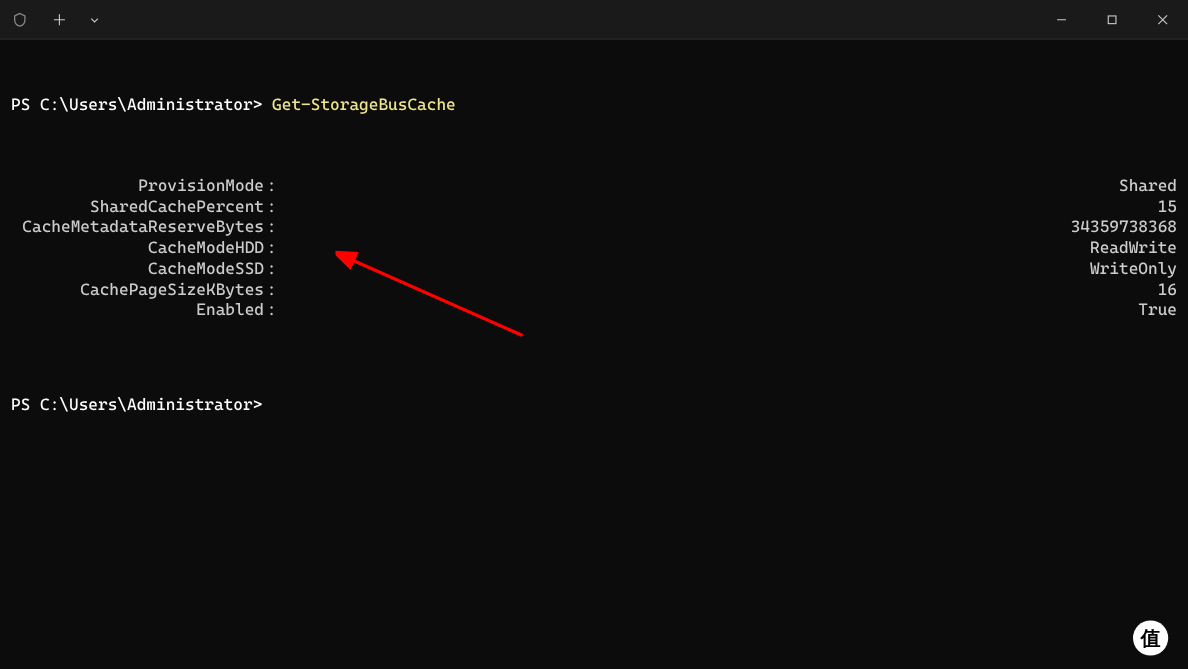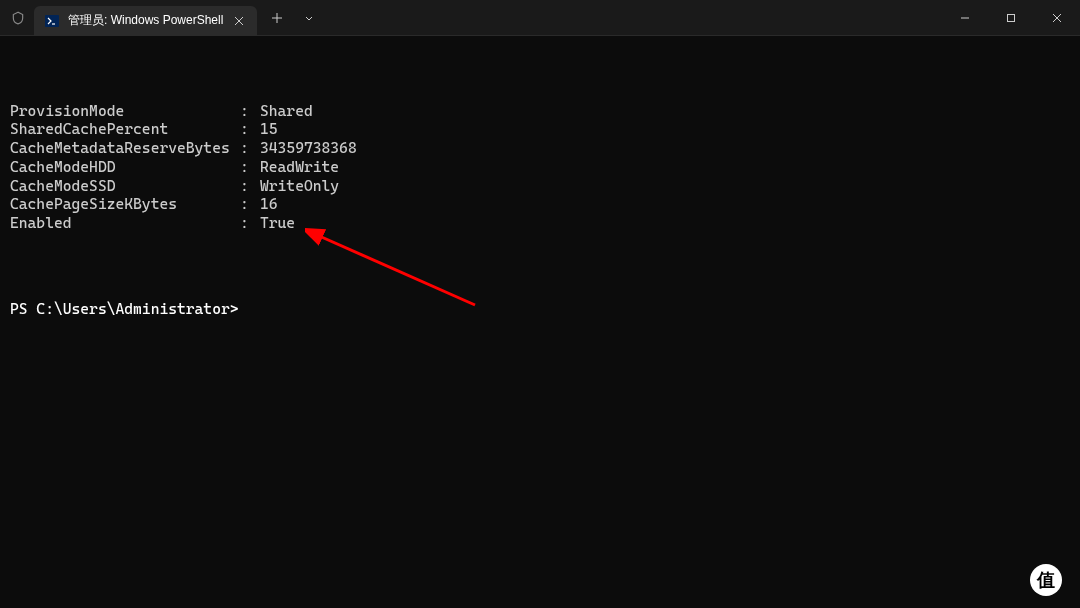--- a/index.html
+++ b/index.html
@@ -114,20 +114,21 @@
     }
     .prompt {
       color: #ffffff;
     }
     .command {
       color: #f0e68c;
     }
     .output-block {
       margin-top: 16px;
       margin-bottom: 30px;
+      text-align: right;
     }
     .output-row {
       display: flex;
     }
     .out-key {
       width: 230px;
     }
     .out-sep {
       width: 20px;
     }
@@ -168,36 +169,20 @@
 </head>
 <body>
 
 <div class="titlebar">
   <div class="tabs-area">
     <span class="shield-icon">
       <svg width="14" height="14" viewBox="0 0 24 24" fill="none" stroke="#888" stroke-width="2">
         <path d="M12 2 L4 6 L4 12 C4 17 7.5 21 12 22 C16.5 21 20 17 20 12 L20 6 Z"></path>
       </svg>
     </span>
-    <div class="tab">
-      <span class="tab-icon">
-        <svg width="16" height="16" viewBox="0 0 16 16">
-          <rect x="1" y="2" width="14" height="12" rx="1" fill="#012456"></rect>
-          <path d="M4 5 L7 8 L4 11" stroke="#ffffff" stroke-width="1.2" fill="none"></path>
-          <line x1="8" y1="11" x2="11" y2="11" stroke="#ffffff" stroke-width="1.2"></line>
-        </svg>
-      </span>
-      <span class="tab-title">管理员: Windows PowerShell</span>
-      <span class="tab-close">
-        <svg width="10" height="10" viewBox="0 0 10 10" stroke="#cccccc" stroke-width="1">
-          <line x1="1" y1="1" x2="9" y2="9"></line>
-          <line x1="9" y1="1" x2="1" y2="9"></line>
-        </svg>
-      </span>
-    </div>
     <div class="new-tab">
       <svg width="12" height="12" viewBox="0 0 12 12" stroke="#cccccc" stroke-width="1">
         <line x1="6" y1="1" x2="6" y2="11"></line>
         <line x1="1" y1="6" x2="11" y2="6"></line>
       </svg>
     </div>
     <div class="dropdown">
       <svg width="10" height="10" viewBox="0 0 10 10" fill="none" stroke="#cccccc" stroke-width="1">
         <path d="M2 4 L5 7 L8 4"></path>
       </svg>
@@ -217,20 +202,21 @@
     <div class="win-btn">
       <svg width="10" height="10" viewBox="0 0 10 10" stroke="#cccccc" stroke-width="1">
         <line x1="1" y1="1" x2="9" y2="9"></line>
         <line x1="9" y1="1" x2="1" y2="9"></line>
       </svg>
     </div>
   </div>
 </div>
 
 <div class="terminal">
+  <div class="prompt-line"><span class="prompt">PS C:\Users\Administrator&gt; </span><span class="command">Get-StorageBusCache</span></div>
   <div class="output-block" id="output-block"><div class="output-row"><span class="out-key">ProvisionMode</span><span class="out-sep">: </span><span class="out-val">Shared</span></div><div class="output-row"><span class="out-key">SharedCachePercent</span><span class="out-sep">: </span><span class="out-val">15</span></div><div class="output-row"><span class="out-key">CacheMetadataReserveBytes</span><span class="out-sep">: </span><span class="out-val">34359738368</span></div><div class="output-row"><span class="out-key">CacheModeHDD</span><span class="out-sep">: </span><span class="out-val">ReadWrite</span></div><div class="output-row"><span class="out-key">CacheModeSSD</span><span class="out-sep">: </span><span class="out-val">WriteOnly</span></div><div class="output-row"><span class="out-key">CachePageSizeKBytes</span><span class="out-sep">: </span><span class="out-val">16</span></div><div class="output-row"><span class="out-key">Enabled</span><span class="out-sep">: </span><span class="out-val">True</span></div></div>
   <div class="prompt-line"><span class="prompt">PS C:\Users\Administrator&gt;</span></div>
 </div>
 
 <svg class="annotation-arrow" width="180" height="100">
   <defs>
     <marker id="arrowhead" markerWidth="10" markerHeight="10" refX="2" refY="3" orient="auto">
       <polygon points="0 0, 8 3, 0 6" fill="#ff0000"></polygon>
     </marker>
   </defs>

